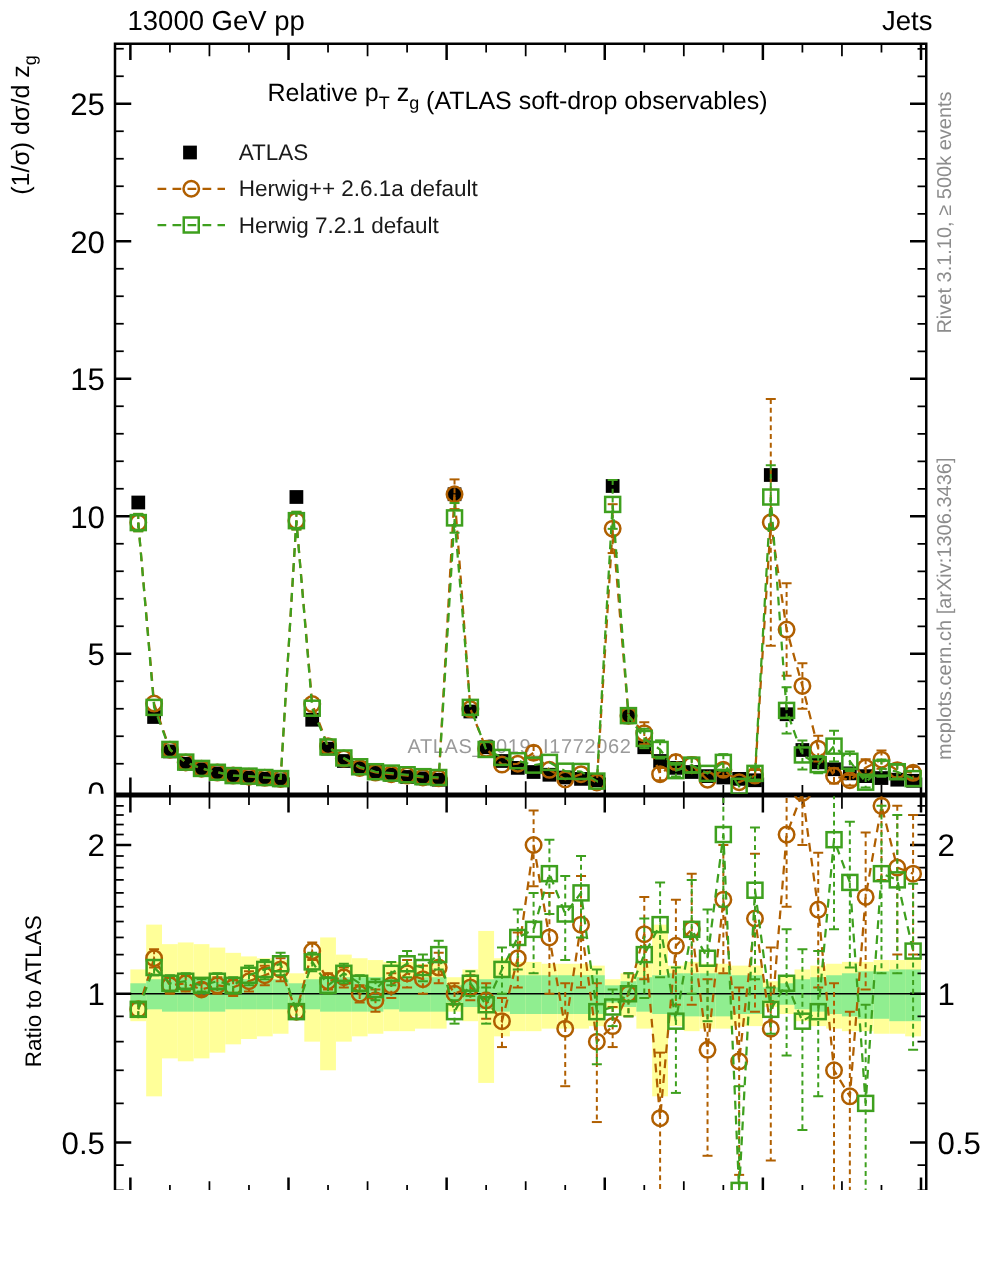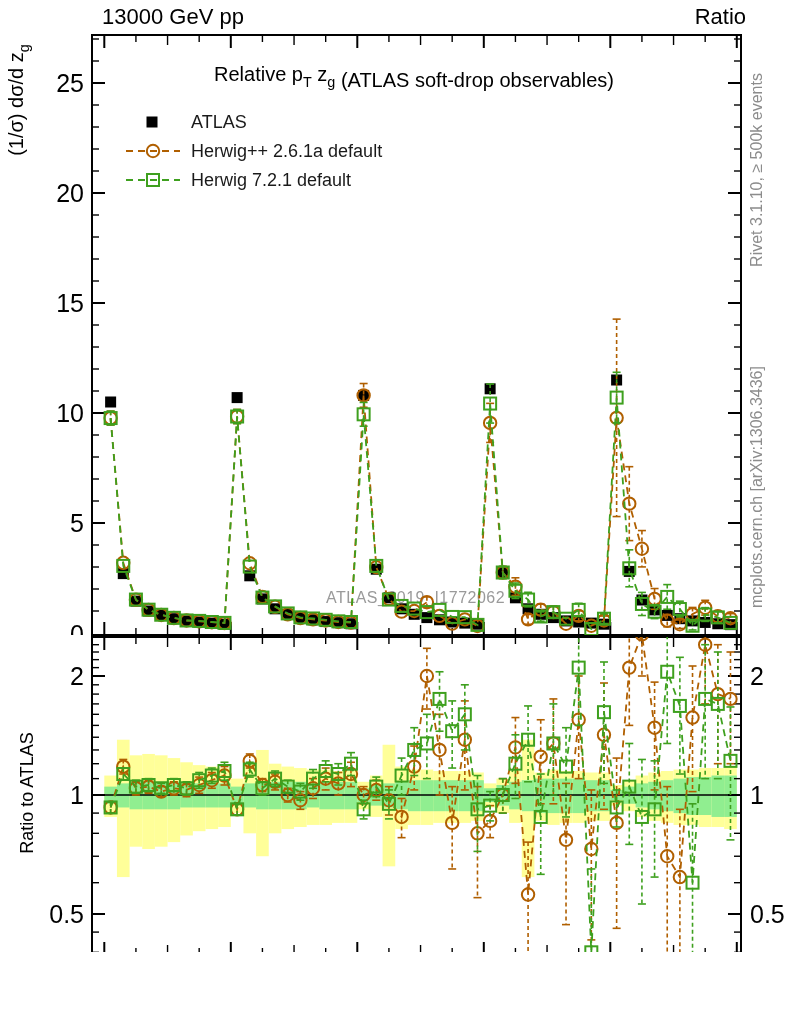--- a/index.html
+++ b/index.html
@@ -15,21 +15,21 @@
   .note{font-size:16px;color:#8c8c8c;}
   .note-rivet{left:757px;top:170px;}
   .note-mcplots{left:757px;top:487px;}
   .ratio-ylabel{left:27px;top:793px;font-size:18px;color:#000;}
 </style>
 </head>
 <body>
 
 <div class="figure">
   <div class="overlay hdr hdr-left">13000 GeV pp</div>
-  <div class="overlay hdr hdr-right">Ratio</div>
+  <div class="overlay hdr hdr-right">Jets</div>
   <div class="overlay watermark">ATLAS_2019_I1772062</div>
   <div class="overlay rot note note-rivet">Rivet 3.1.10, ≥ 500k events</div>
   <div class="overlay rot note note-mcplots">mcplots.cern.ch [arXiv:1306.3436]</div>
   <div class="overlay rot ratio-ylabel">Ratio to ATLAS</div>
   <svg id="chart" width="786" height="1024" viewBox="0 0 786 1024">
       <defs>
         <clipPath id="clipMain">
           <rect x="92" y="35" width="649" height="600"></rect>
         </clipPath>
         <clipPath id="clipRatio">

